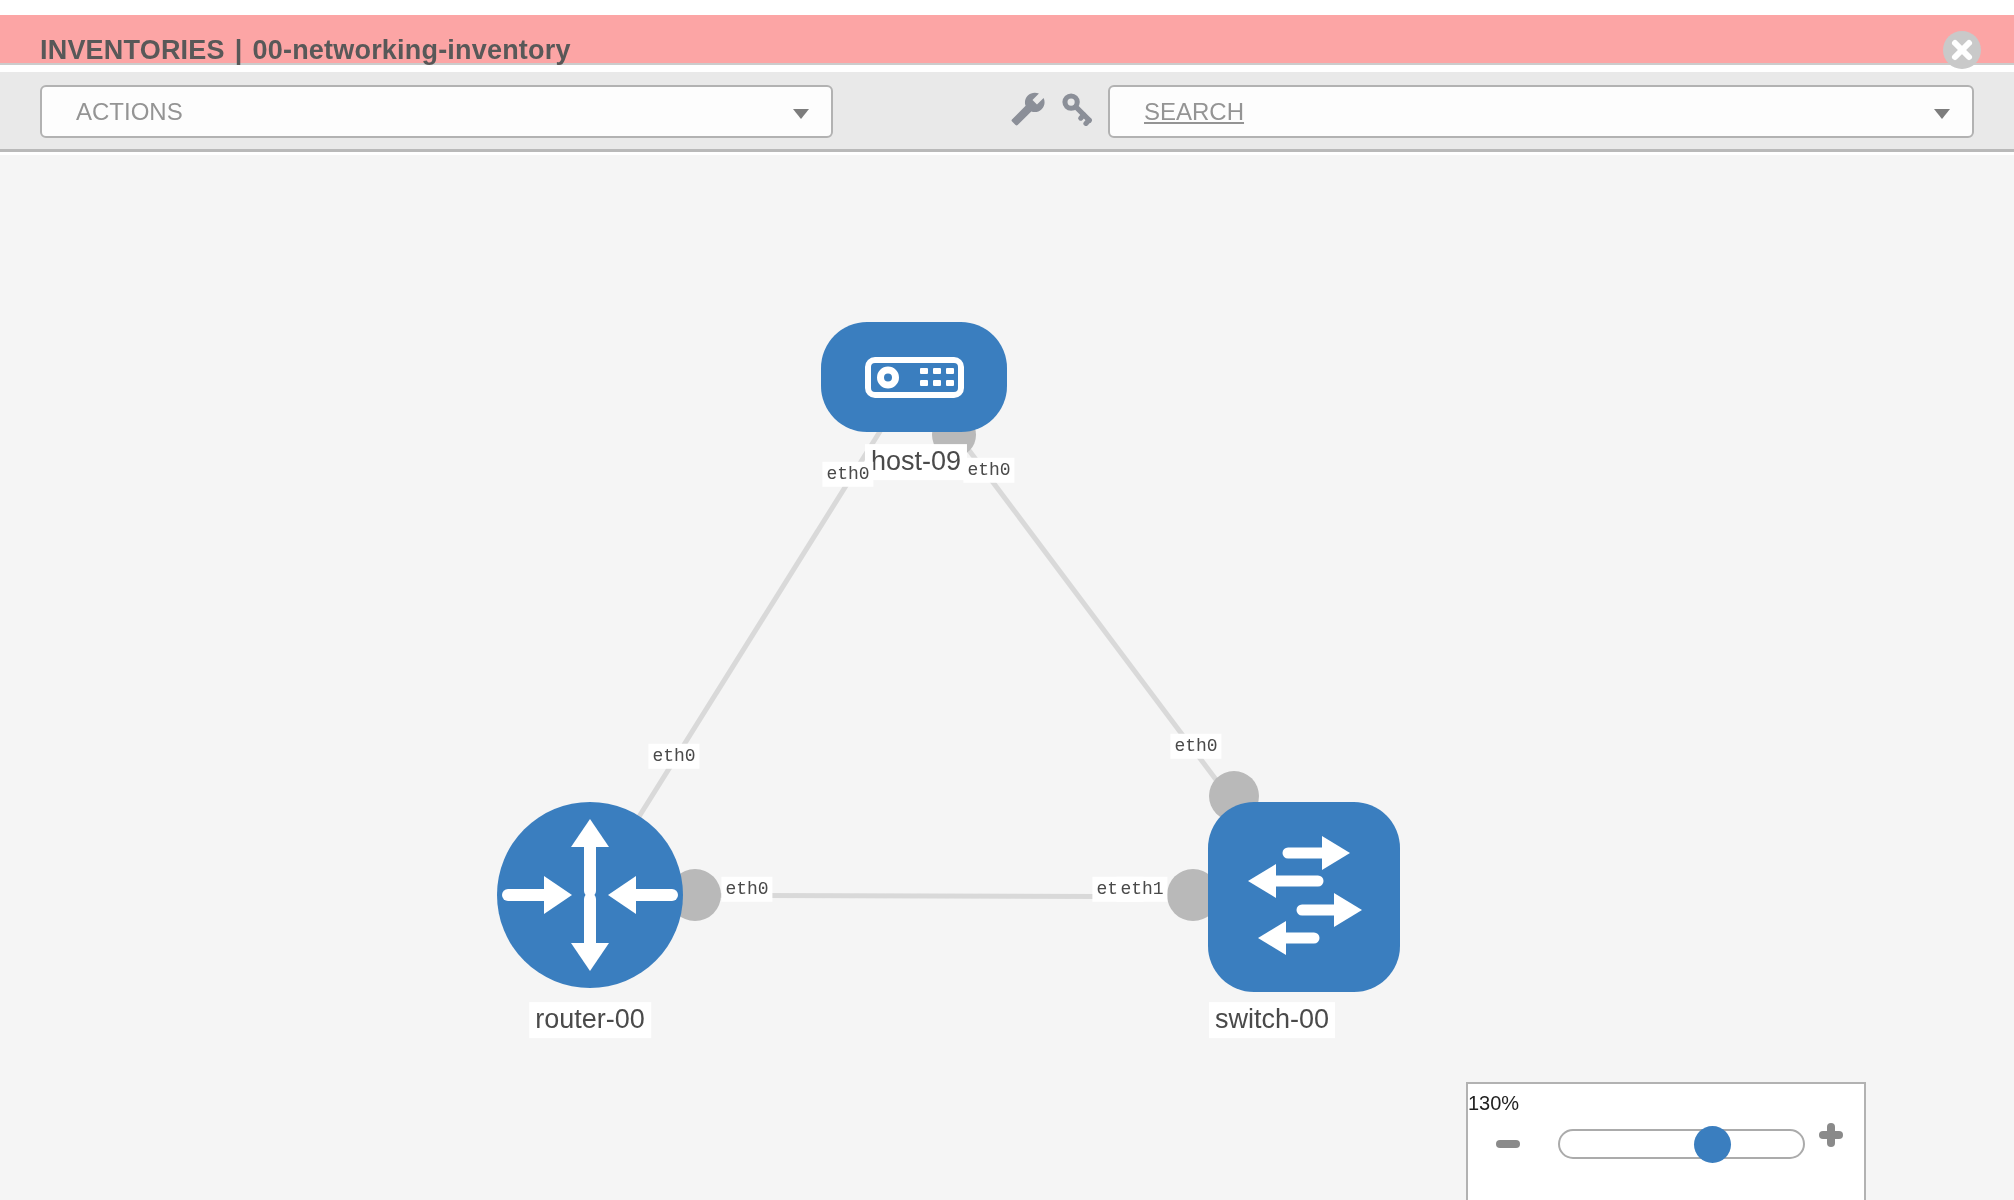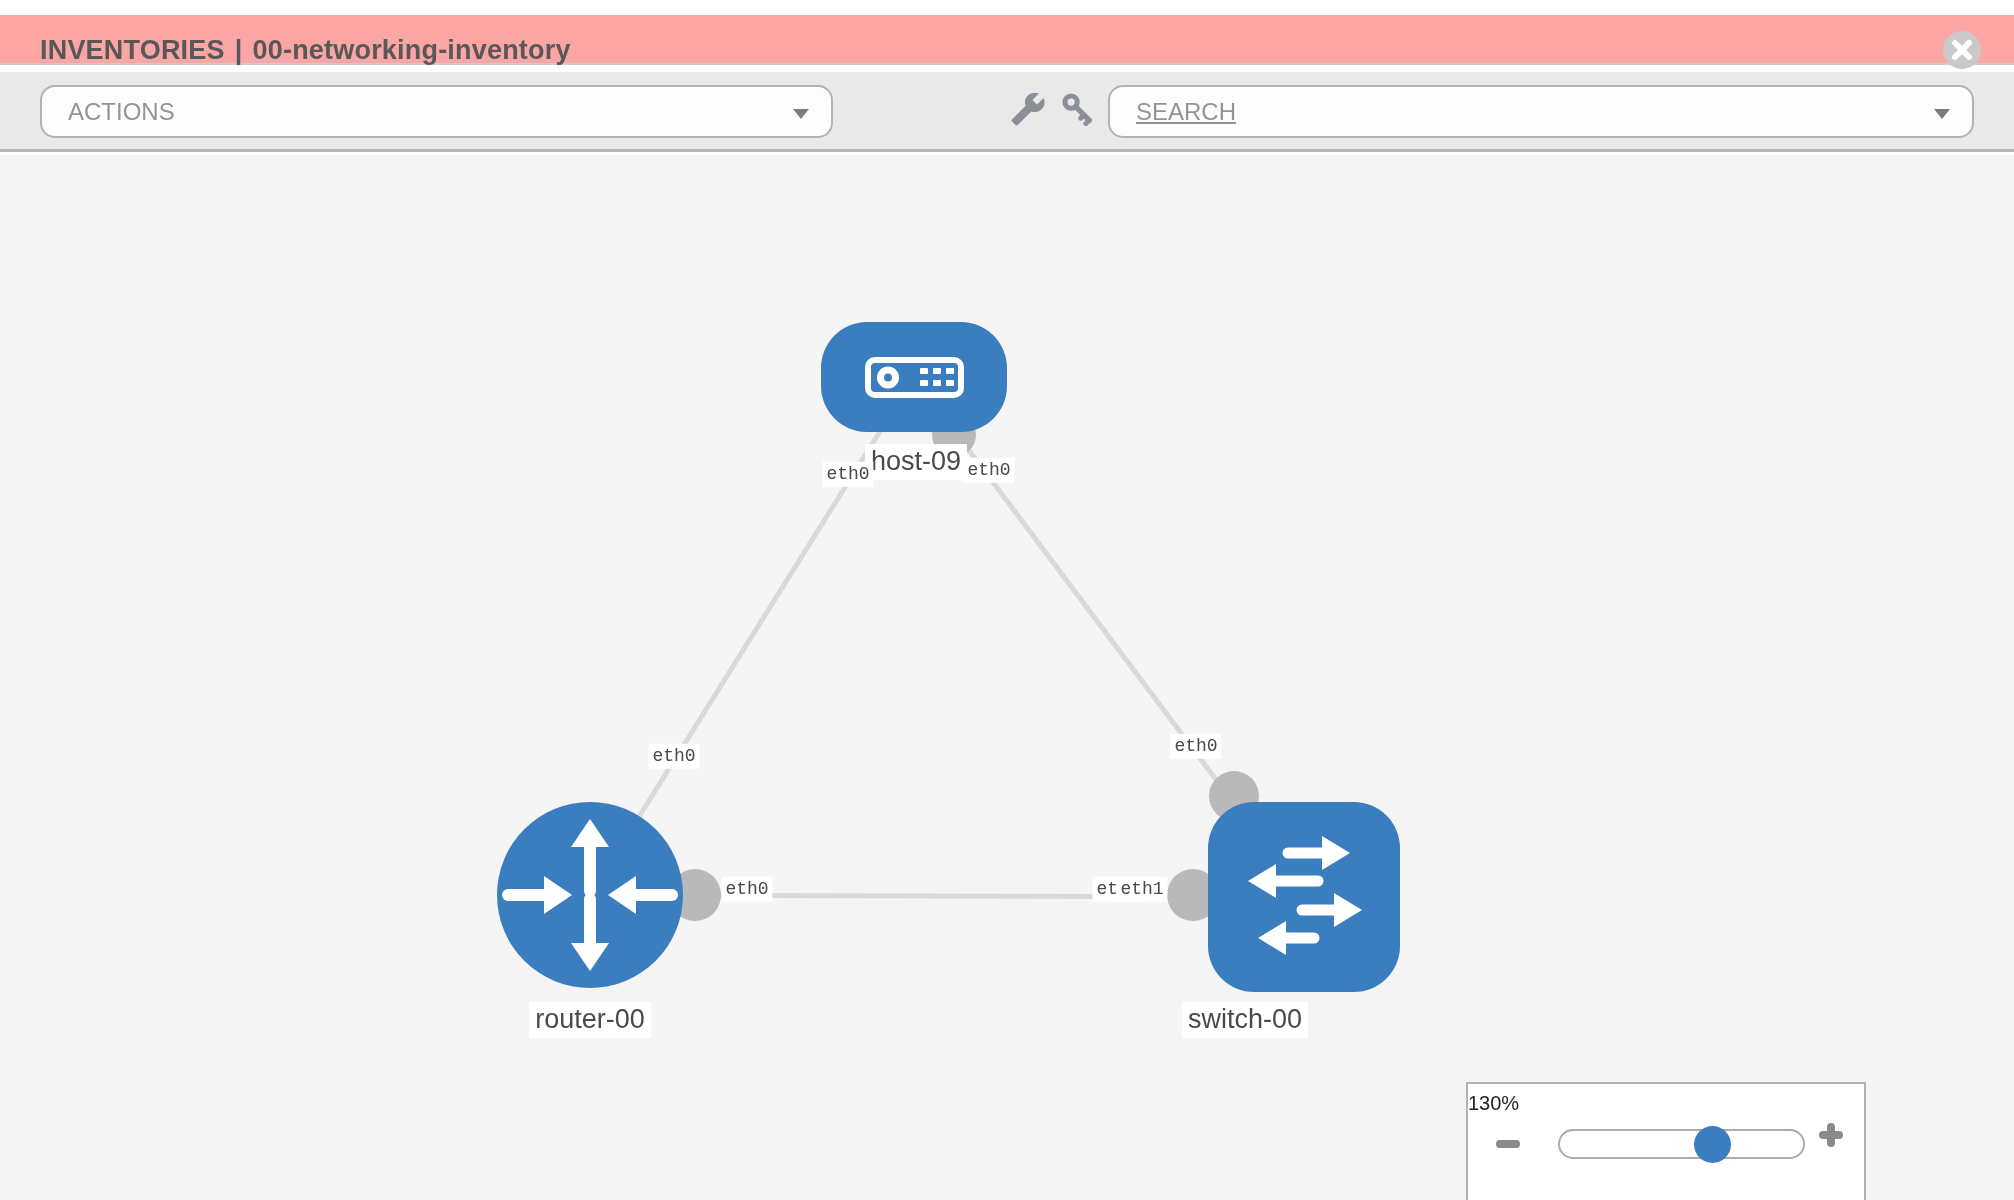--- a/index.html
+++ b/index.html
@@ -23,21 +23,21 @@
     position:absolute;right:32px;top:15px;width:40px;height:40px;border:none;background:transparent;
     padding:0;cursor:pointer;
   }
   
   .toolbar{
     position:absolute;left:0;top:72px;width:2014px;height:80px;background:#e9e9e9;
     border-bottom:3px solid #b9b9b9;
   }
   .select-box{
     position:absolute;top:13px;height:53px;background:#fdfdfd;border:2px solid #b2b2b2;
-    border-radius:15px;display:flex;align-items:center;padding:0 26px;
+    border-radius:6px;display:flex;align-items:center;padding:0 34px;
     font-size:24px;color:#949494;cursor:pointer;
   }
   .select-box .caret{position:absolute;right:22px;top:22px;}
   .select-actions{left:40px;width:793px;}
   .select-search{left:1108px;width:866px;text-decoration:underline;}
   .tool-btn{
     position:absolute;top:10px;width:56px;height:56px;border:none;background:transparent;
     padding:0;cursor:pointer;
   }
   .tool-btn.wrench{left:1000px;}
@@ -184,21 +184,21 @@
           <line class="glyph-stroke" x1="1302" y1="755" x2="1338" y2="755" stroke-width="11" stroke-linecap="round"></line>
           <polygon class="glyph-fill" points="1362,755 1334,738 1334,772"></polygon>
           <line class="glyph-stroke" x1="1314" y1="783" x2="1282" y2="783" stroke-width="11" stroke-linecap="round"></line>
           <polygon class="glyph-fill" points="1258,783 1286,766 1286,800"></polygon>
         </g>
       </g>
     </svg>
 
     <div class="chip node-label" style="left:916px;top:307px;">host-09</div>
     <div class="chip node-label" style="left:590px;top:865px;">router-00</div>
-    <div class="chip node-label" style="left:1245px;top:865px;">switch-00</div>
+    <div class="chip node-label" style="left:1272px;top:865px;">switch-00</div>
 
     <div class="chip if-label" style="left:848px;top:319px;">eth0</div>
     <div class="chip if-label" style="left:674px;top:601px;">eth0</div>
     <div class="chip if-label" style="left:989px;top:315px;">eth0</div>
     <div class="chip if-label" style="left:1196px;top:591px;">eth0</div>
     <div class="chip if-label" style="left:747px;top:734px;">eth0</div>
     <div class="chip if-label" style="left:1118px;top:734px;">eth0</div>
     <div class="chip if-label" style="left:1142px;top:734px;text-align:right;">eth1</div>
 
     <div class="zoom-panel">

